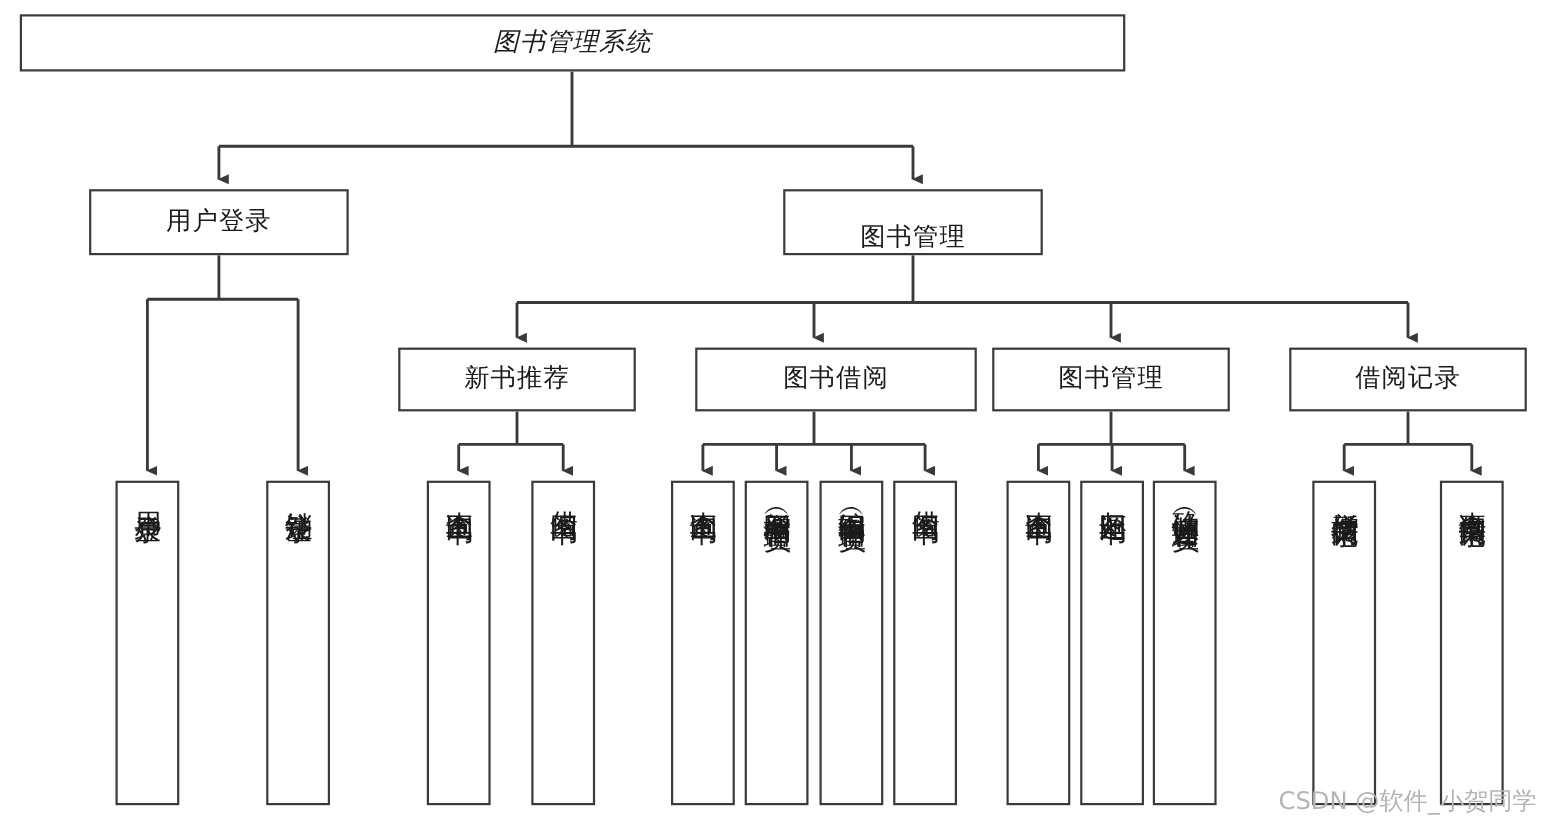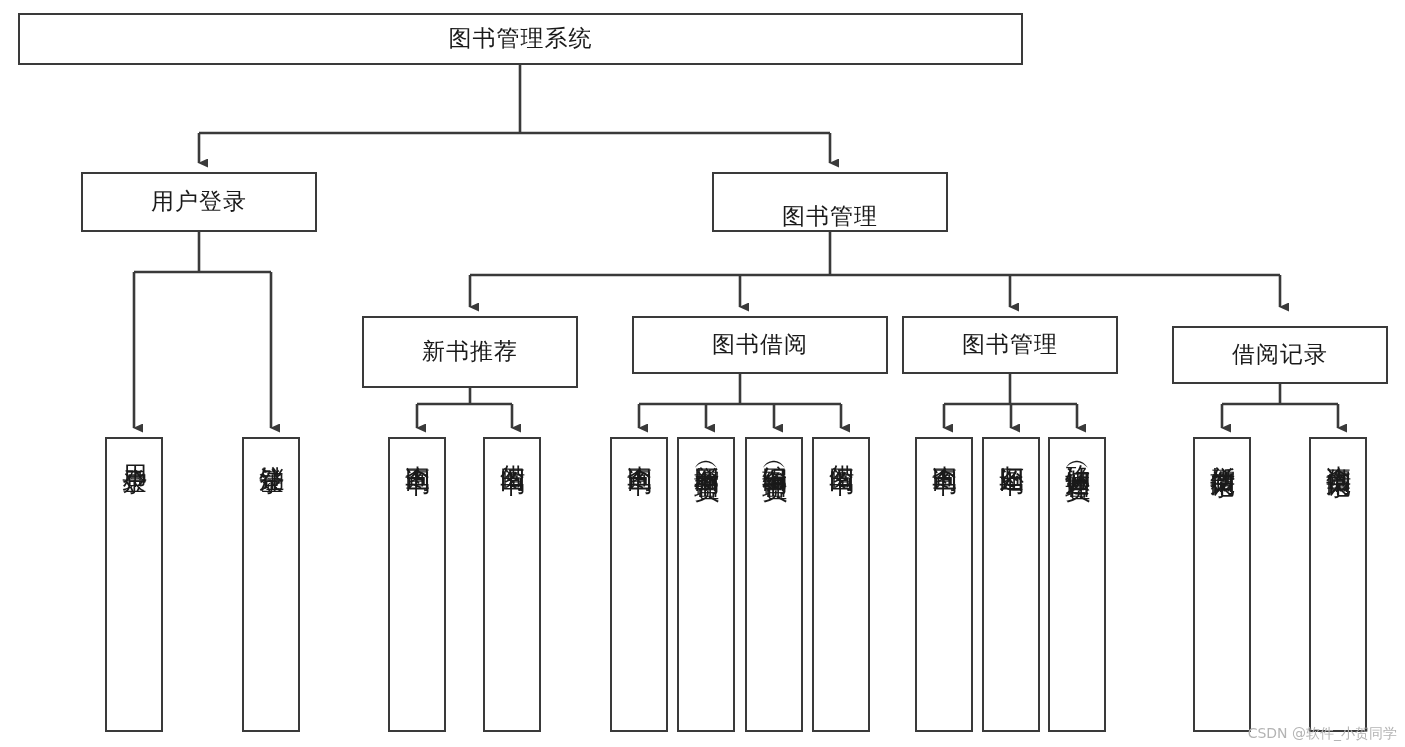--- a/index.html
+++ b/index.html
@@ -44,39 +44,40 @@
     color: #1a1a1a;
   }
   .node.horizontal .node-label {
     font-size: 23px;
     letter-spacing: 1px;
     white-space: nowrap;
   }
   .node.root .node-label {
     font-size: 23px;
     letter-spacing: 1px;
+    font-style: italic;
   }
   .node.vertical {
     align-items: flex-start;
     justify-content: center;
     padding-top: 6px;
   }
   .node.vertical .node-label {
     writing-mode: vertical-rl;
     text-orientation: upright;
     font-size: 25px;
     line-height: 1.05;
     letter-spacing: 2px;
     white-space: nowrap;
   }
   #watermark {
     position: absolute;
     right: 8px;
     bottom: 4px;
-    font-size: 14px;
+    font-size: 22px;
     color: #b4b4b4;
     white-space: nowrap;
     z-index: 5;
     font-family: "DejaVu Sans", "Liberation Sans", sans-serif;
   }
 </style>
 </head>
 <body>
 
 <div id="diagram-root">
@@ -137,33 +138,33 @@
   </div>
 
   <div class="node horizontal" style="left:81px; top:172px; width:236px; height:60px;">
     <span class="node-label">用户登录</span>
   </div>
 
   <div class="node horizontal" style="left:712px; top:172px; width:236px; height:60px;align-items:flex-end;">
     <span class="node-label">图书管理</span>
   </div>
 
-  <div class="node horizontal" style="left:362px; top:316px; width:216px; height:72px;">
+  <div class="node horizontal" style="left:362px; top:316px; width:216px; height:58px;">
     <span class="node-label">新书推荐</span>
   </div>
 
   <div class="node horizontal" style="left:632px; top:316px; width:256px; height:58px;">
     <span class="node-label">图书借阅</span>
   </div>
 
   <div class="node horizontal" style="left:902px; top:316px; width:216px; height:58px;">
     <span class="node-label">图书管理</span>
   </div>
 
-  <div class="node horizontal" style="left:1172px; top:316px; width:216px; height:58px;margin-top:10px;">
+  <div class="node horizontal" style="left:1172px; top:316px; width:216px; height:58px;">
     <span class="node-label">借阅记录</span>
   </div>
 
   <div class="node vertical" style="left:105px; top:437px; width:58px; height:295px;">
     <span class="node-label">用户登录</span>
   </div>
 
   <div class="node vertical" style="left:242px; top:437px; width:58px; height:295px;">
     <span class="node-label">注销登录</span>
   </div>

